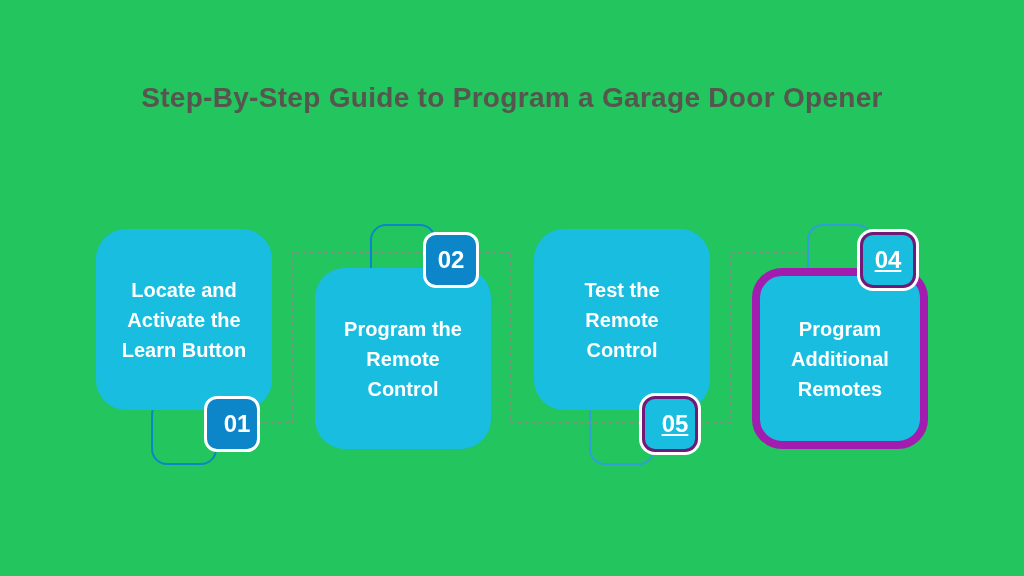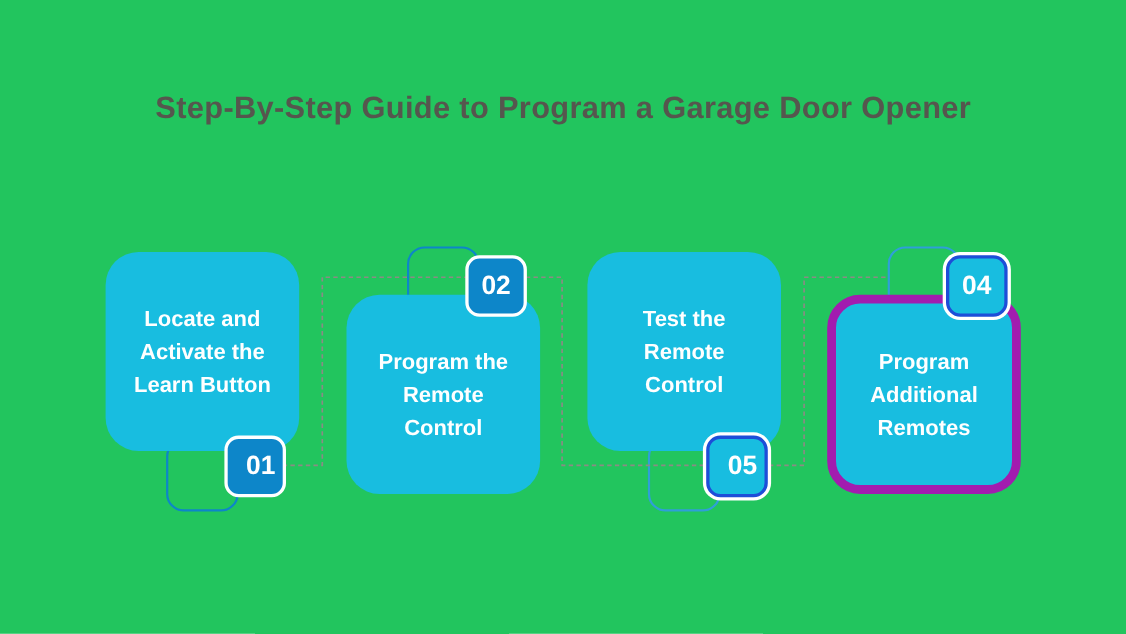--- a/index.html
+++ b/index.html
@@ -74,22 +74,23 @@
     display: flex; align-items: center; justify-content: center;
     color: #ffffff;
     font-size: 24px; font-weight: bold; margin-left: 48px;
   }
   .badge.dark {
     background: #0d86c9;
     border: 3px solid #ffffff;
   }
   .badge.cyan {
     background: #18bde0;
-    border: 3px solid #1d4ed8;
+    border: 3px solid #701a75;
     box-shadow: 0 0 0 3px #ffffff;
+    text-decoration: underline;
   }
   .badge.pos-bottom { top: 167px; padding-left: 10px; }
   .badge.pos-top    { top: -36px; }
 </style>
 </head>
 <body>
 
 <div class="canvas">
 
   <div class="title">Step-By-Step Guide to Program a Garage Door Opener</div>

